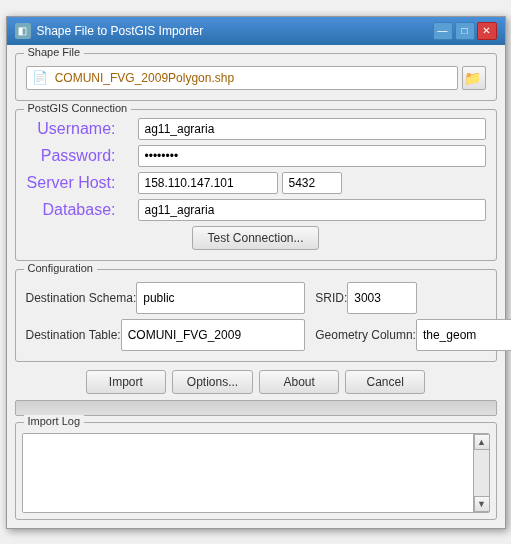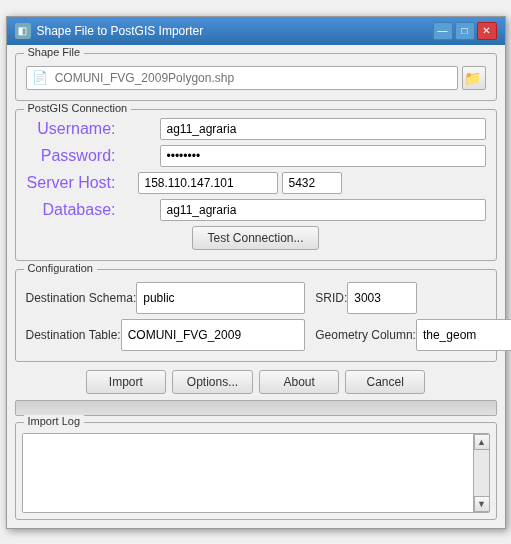--- a/index.html
+++ b/index.html
@@ -138,21 +138,20 @@
     .form-input {
       height: 22px;
       border: 1px solid #aaa;
       background: white;
       padding: 2px 6px;
       font-size: 12px;
       border-radius: 2px;
     }
     .form-input-full {
       flex: 1;
-      margin-left: 22px;
     }
     .server-host-row {
       display: flex;
       align-items: center;
       gap: 4px;
     }
     .host-input {
       width: 140px;
     }
     .port-input {
@@ -264,21 +263,21 @@
       font-size: 9px;
       cursor: pointer;
       color: #555;
     }
     .scroll-track {
       flex: 1;
       background: #e8e8e8;
     }
     .shapefile-path {
       font-size: 12px;
-      color: #737373;
+      color: #a16207;
     }
   </style>
 </head>
 <body>
 
 <div class="window">
 
   <div class="titlebar">
     <div class="titlebar-left">
       <div class="titlebar-icon">

